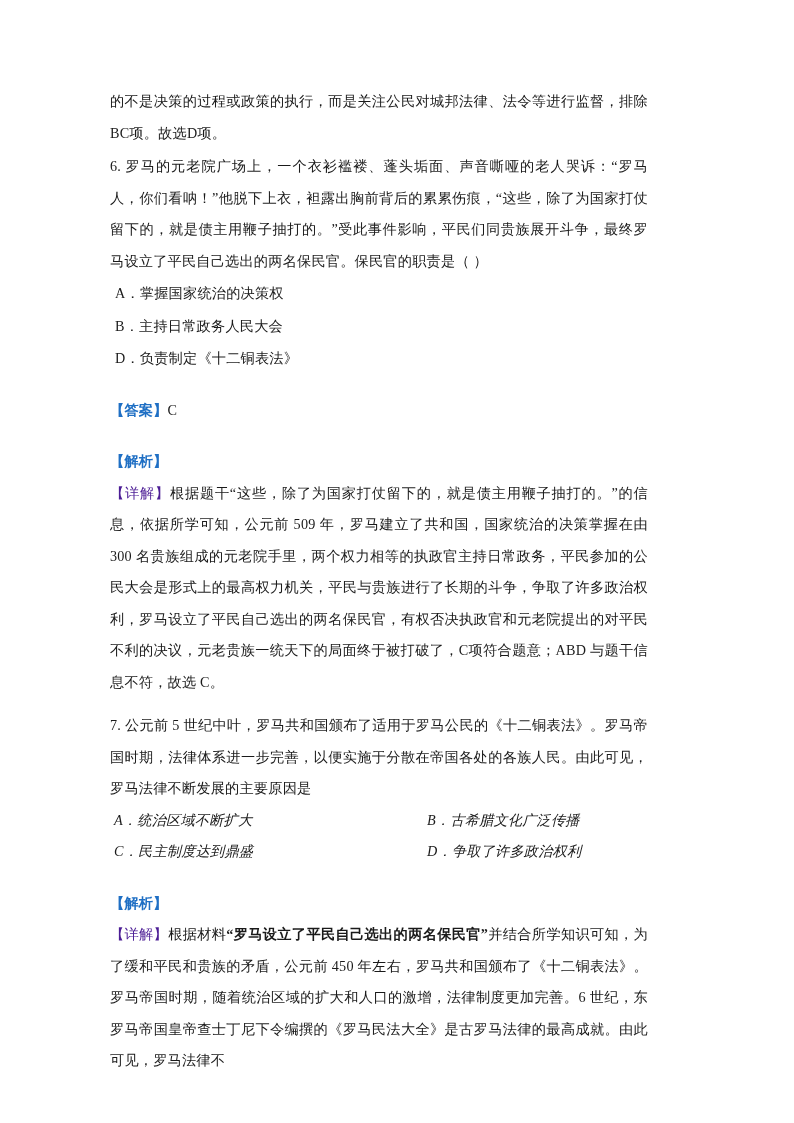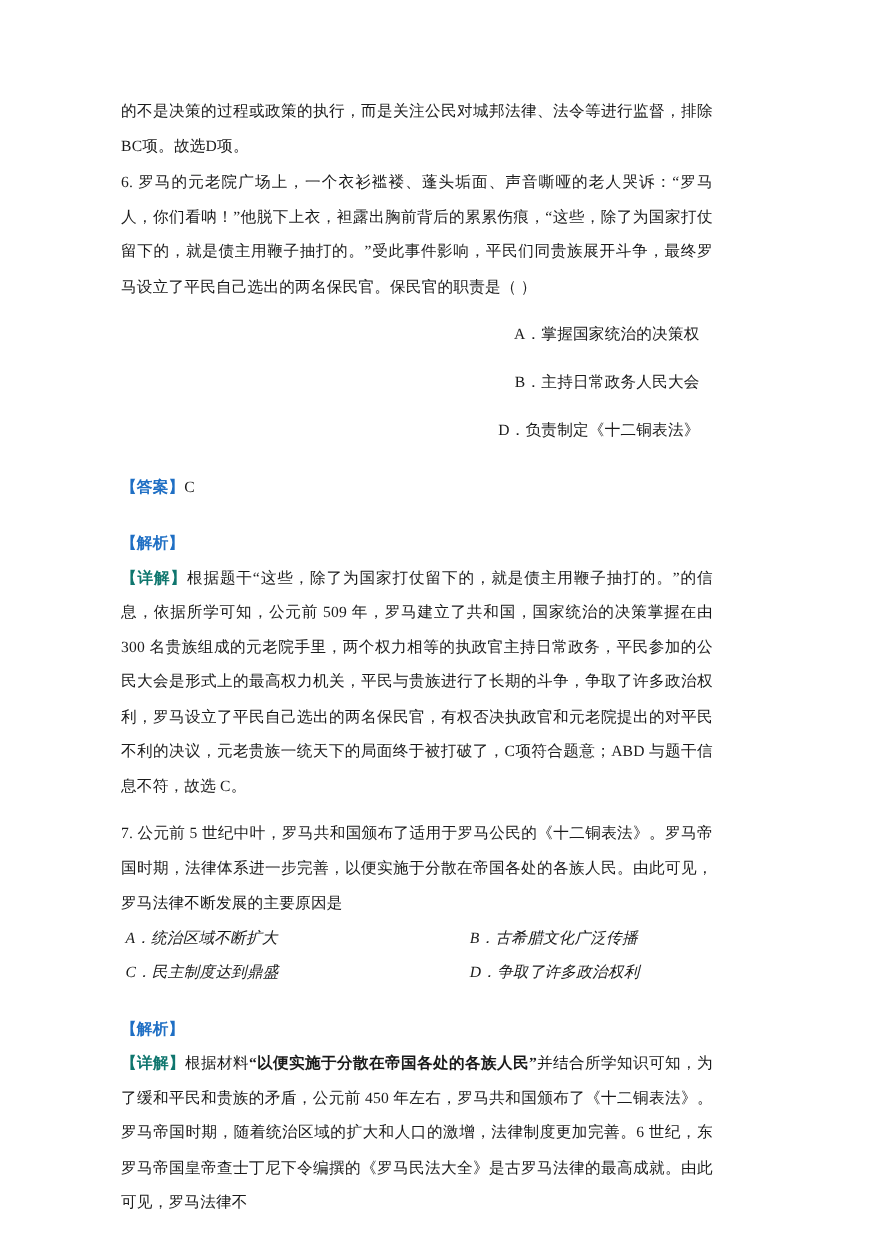--- a/index.html
+++ b/index.html
@@ -27,24 +27,23 @@
     text-justify: inter-ideograph;
     margin: 0 0 0 0;
     letter-spacing: 0.2px;
   }
   .q-body {
     margin-top: 2px;
   }
   .opt {
     font-size: 14.2px;
     line-height: 31.5px;
-    margin: 12px;
+    margin: 1px;
     padding-left: 4px;
     letter-spacing: 0.2px;
-    text-align: right;
   }
   .opt-row {
     display: flex;
     font-size: 14.2px;
     line-height: 31.5px;
     letter-spacing: 0.2px;
     font-style: italic;
   }
   .opt-row > .col {
     flex: 0 0 50%;
@@ -69,22 +68,22 @@
     font-weight: 400;
   }
   .explain {
     font-size: 14.2px;
     line-height: 31.5px;
     text-align: justify;
     text-justify: inter-ideograph;
     letter-spacing: 0.2px;
   }
   .explain .lead {
-    color: #0f766e;
-    font-weight: 700;
+    color: #4c1d95;
+    font-weight: 400;
   }
   .bold {
     font-weight: 700;
   }
   .blankline {
     height: 12px;
   }
 </style>
 </head>
 <body>
@@ -127,17 +126,17 @@
     </div>
     <div class="opt-row">
       <div class="col">C．民主制度达到鼎盛</div>
       <div class="col second">D．争取了许多政治权利</div>
     </div>
 
     <div class="ansline">
       <span class="tag">【解析】</span>
     </div>
     <div class="explain">
-      <span class="lead">【详解】</span><span>根据材料</span><span class="bold">“以便实施于分散在帝国各处的各族人民”</span><span>并结合所学知识可知，为了缓和平民和贵族的矛盾，公元前 450 年左右，罗马共和国颁布了《十二铜表法》。罗马帝国时期，随着统治区域的扩大和人口的激增，法律制度更加完善。6 世纪，东罗马帝国皇帝查士丁尼下令编撰的《罗马民法大全》是古罗马法律的最高成就。由此可见，罗马法律不</span>
+      <span class="lead">【详解】</span><span>根据材料</span><span class="bold">“罗马设立了平民自己选出的两名保民官”</span><span>并结合所学知识可知，为了缓和平民和贵族的矛盾，公元前 450 年左右，罗马共和国颁布了《十二铜表法》。罗马帝国时期，随着统治区域的扩大和人口的激增，法律制度更加完善。6 世纪，东罗马帝国皇帝查士丁尼下令编撰的《罗马民法大全》是古罗马法律的最高成就。由此可见，罗马法律不</span>
     </div>
   </div>
 
 </div>
 
 </body></html>

